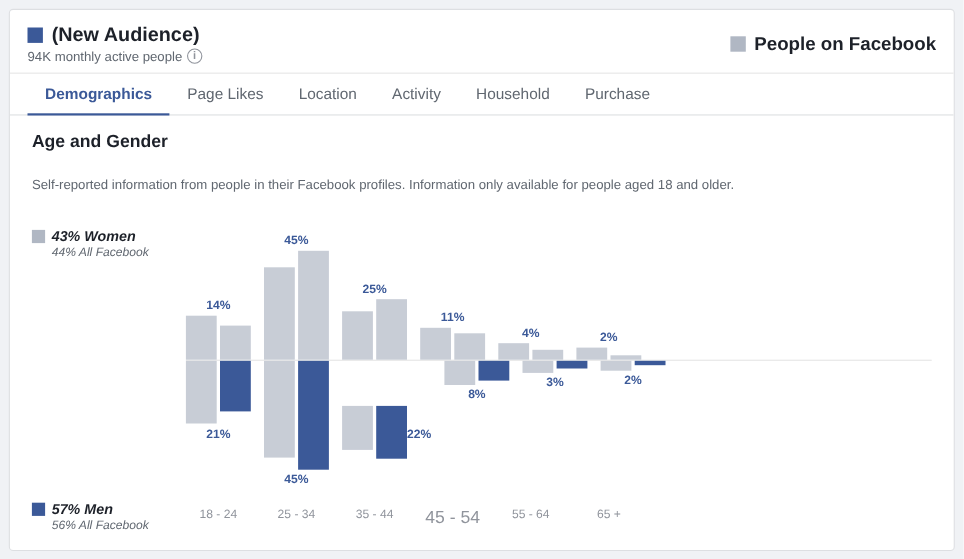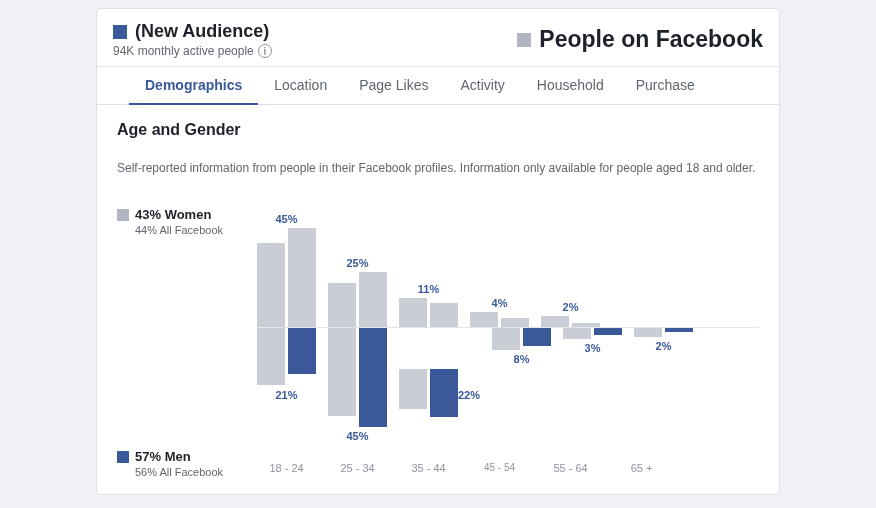--- a/index.html
+++ b/index.html
@@ -9,21 +9,21 @@
       display: flex;
       justify-content: center;
       align-items: flex-start;
       min-height: 508px;
       padding: 8px;
     }
     .card {
       background: #fff;
       border: 1px solid #dddfe2;
       border-radius: 4px;
-      width: 684px;
+      width: 860px;
       overflow: hidden;
     }
     
     .header {
       display: flex;
       align-items: center;
       padding: 12px 16px 8px 16px;
       border-bottom: 1px solid #e5e5e5;
     }
     .audience-block {
@@ -62,36 +62,36 @@
       border: 1px solid #90949c;
       color: #90949c;
       font-size: 10px;
       font-weight: bold;
       cursor: pointer;
     }
     .facebook-block {
       display: flex;
       align-items: center;
       gap: 8px;
-      font-size: 23px;
+      font-size: 17px;
       font-weight: bold;
       color: #1d2129;
     }
     .fb-square {
       width: 14px;
       height: 14px;
       background: #b0b7c3;
       display: inline-block;
       flex-shrink: 0;
     }
     
     .tabs {
       display: flex;
       border-bottom: 1px solid #dddfe2;
-      padding: 0 32px;
+      padding: 0 16px;
     }
     .tab {
       padding: 10px 16px;
       font-size: 14px;
       color: #606770;
       cursor: pointer;
       border-bottom: 2px solid transparent;
       margin-bottom: -1px;
       white-space: nowrap;
     }
@@ -125,20 +125,21 @@
       width: 120px;
       flex-shrink: 0;
       display: flex;
       flex-direction: column;
       justify-content: space-between;
       padding-top: 10px;
     }
     .legend-item {
       display: flex;
       flex-direction: column;
+      font-style: italic;
     }
     .legend-main {
       display: flex;
       align-items: center;
       gap: 6px;
       font-size: 13px;
       font-weight: 600;
       color: #1d2129;
     }
     .legend-dot-women {
@@ -221,22 +222,22 @@
       </div>
     </div>
     <div class="facebook-block">
       <span class="fb-square"></span>
       <span>People on Facebook</span>
     </div>
   </div>
 
   <div class="tabs">
     <div class="tab active">Demographics</div>
+    <div class="tab">Page Likes</div>
     <div class="tab">Location</div>
-    <div class="tab">Page Likes</div>
     <div class="tab">Activity</div>
     <div class="tab">Household</div>
     <div class="tab">Purchase</div>
   </div>
 
   <div class="content">
     <div class="section-title">Age and Gender</div>
     <div class="section-desc">Self-reported information from people in their Facebook profiles. Information only available for people aged 18 and older.</div>
 
     <div class="chart-area">
@@ -255,20 +256,27 @@
             <span>57% Men</span>
           </div>
           <div class="legend-sub">56% All Facebook</div>
         </div>
       </div>
 
       <div class="bars-col">
 
         <div class="women-bars" id="women-bars">
             <div class="bar-group" style="display: flex; flex-direction: column; align-items: center; position: relative; height: 100%; justify-content: flex-end;">
+              <div style="font-size: 11px; color: rgb(59, 89, 152); font-weight: 600; margin-bottom: 3px;">14%</div>
+              <div style="display: flex; align-items: flex-end; gap: 3px;">
+                <div class="bar-facebook" style="height: 40px; width: 28px;"></div>
+                <div class="bar-audience" style="height: 31px; width: 28px; background: rgb(200, 205, 214);"></div>
+              </div>
+            </div>
+            <div class="bar-group" style="display: flex; flex-direction: column; align-items: center; position: relative; height: 100%; justify-content: flex-end;">
               <div style="font-size: 11px; color: rgb(59, 89, 152); font-weight: 600; margin-bottom: 3px;">45%</div>
               <div style="display: flex; align-items: flex-end; gap: 3px;">
                 <div class="bar-facebook" style="height: 84px; width: 28px;"></div>
                 <div class="bar-audience" style="height: 99px; width: 28px; background: rgb(200, 205, 214);"></div>
               </div>
             </div>
             <div class="bar-group" style="display: flex; flex-direction: column; align-items: center; position: relative; height: 100%; justify-content: flex-end;">
               <div style="font-size: 11px; color: rgb(59, 89, 152); font-weight: 600; margin-bottom: 3px;">25%</div>
               <div style="display: flex; align-items: flex-end; gap: 3px;">
                 <div class="bar-facebook" style="height: 44px; width: 28px;"></div>
@@ -342,20 +350,20 @@
                 <div style="height: 4px; width: 28px; background: rgb(59, 89, 152);"></div>
               </div>
               <div style="font-size: 11px; color: rgb(59, 89, 152); font-weight: 600; margin-top: 3px;">2%</div>
             </div>
           </div>
 
         <div class="age-labels" id="age-labels">
             <div style="font-size: 11px; color: rgb(144, 148, 156); width: 59px; text-align: center;">18 - 24</div>
             <div style="font-size: 11px; color: rgb(144, 148, 156); width: 59px; text-align: center;">25 - 34</div>
             <div style="font-size: 11px; color: rgb(144, 148, 156); width: 59px; text-align: center;">35 - 44</div>
-            <div style="font-size: 10px; color: rgb(144, 148, 156); width: 59px; text-align: center;">45 - 54</div>
+            <div style="font-size: 16px; color: rgb(144, 148, 156); width: 59px; text-align: center;">45 - 54</div>
             <div style="font-size: 11px; color: rgb(144, 148, 156); width: 59px; text-align: center;">55 - 64</div>
             <div style="font-size: 11px; color: rgb(144, 148, 156); width: 59px; text-align: center;">65 +</div>
           </div>
       </div>
     </div>
   </div>
 </div>
 
 </body></html>

